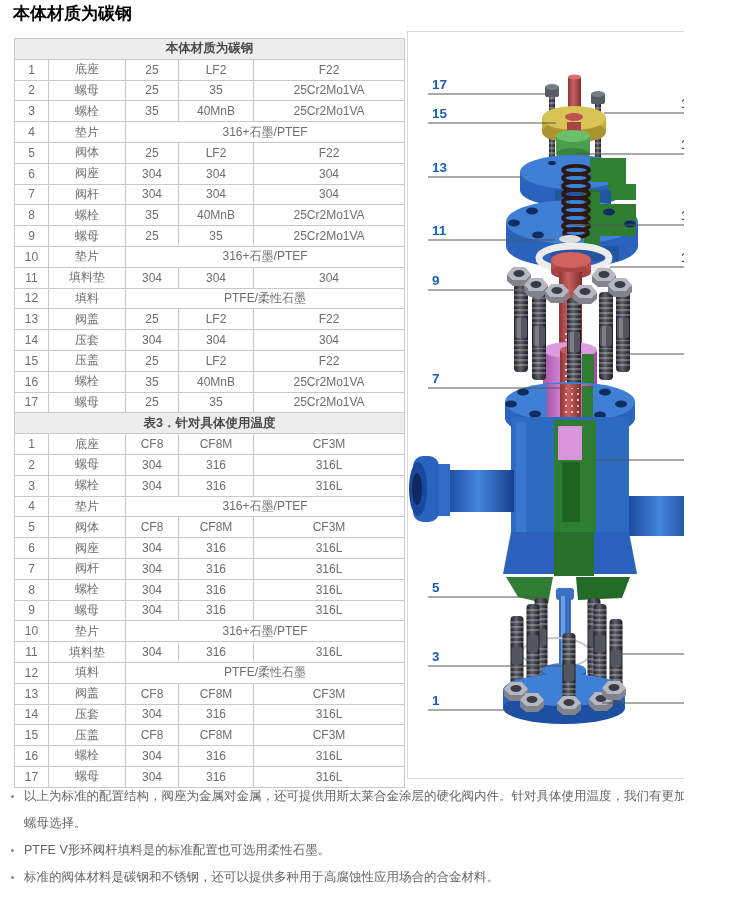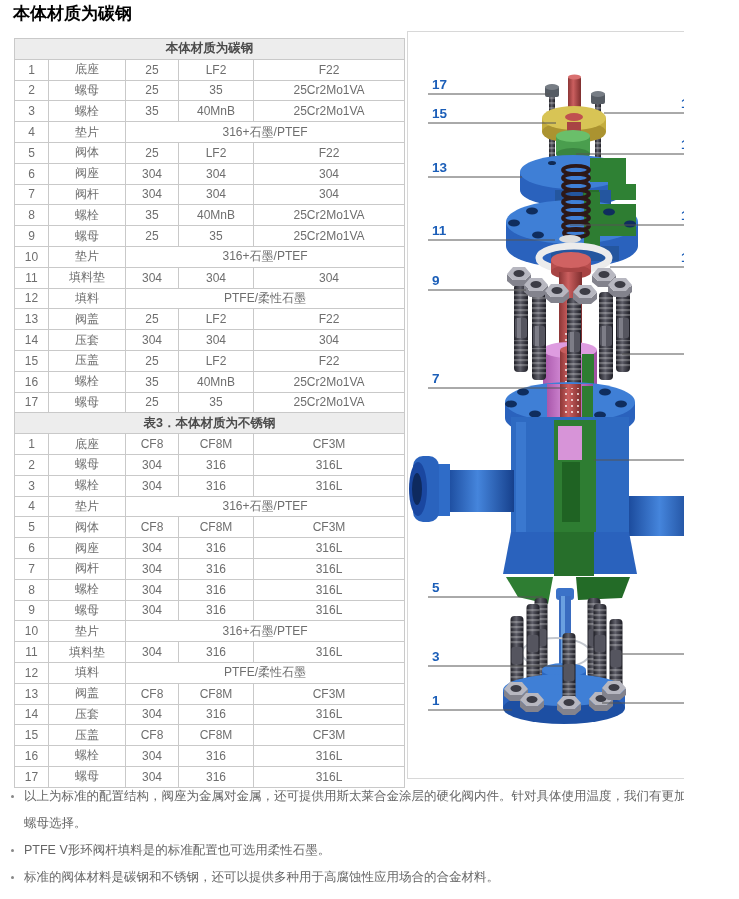--- a/index.html
+++ b/index.html
@@ -149,21 +149,21 @@
         <tr>
           <td>17</td>
           <td>螺母</td>
           <td>25</td>
           <td>35</td>
           <td>25Cr2Mo1VA</td>
         </tr>
       </tbody>
     <tbody>
       <tr>
-        <th colspan="5">表3．本体材质为不锈钢</th>
+        <th colspan="5">表3．针对具体使用温度</th>
       </tr>
     </tbody>
     <tbody>
         <tr>
           <td>1</td>
           <td>底座</td>
           <td>CF8</td>
           <td>CF8M</td>
           <td>CF3M</td>
         </tr>

